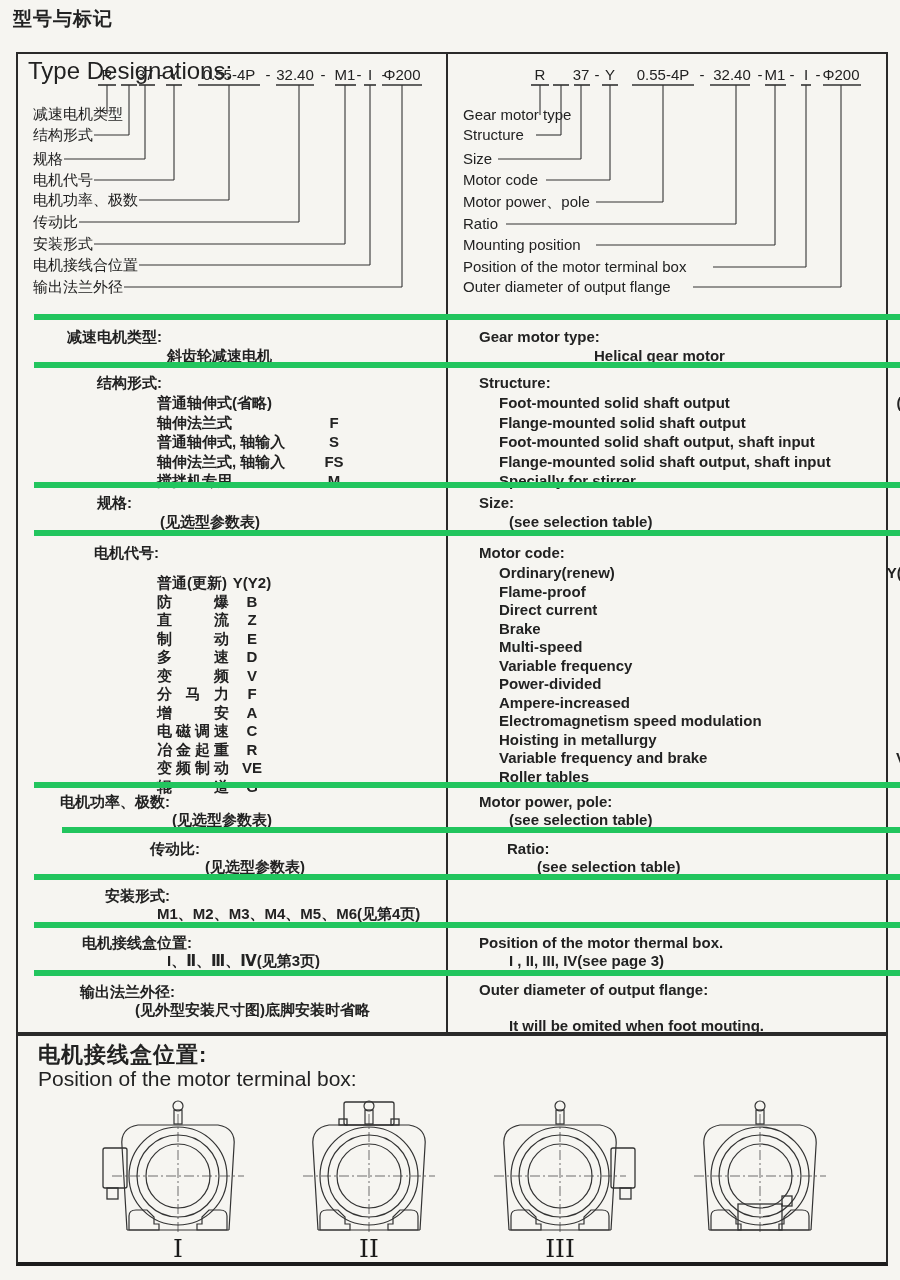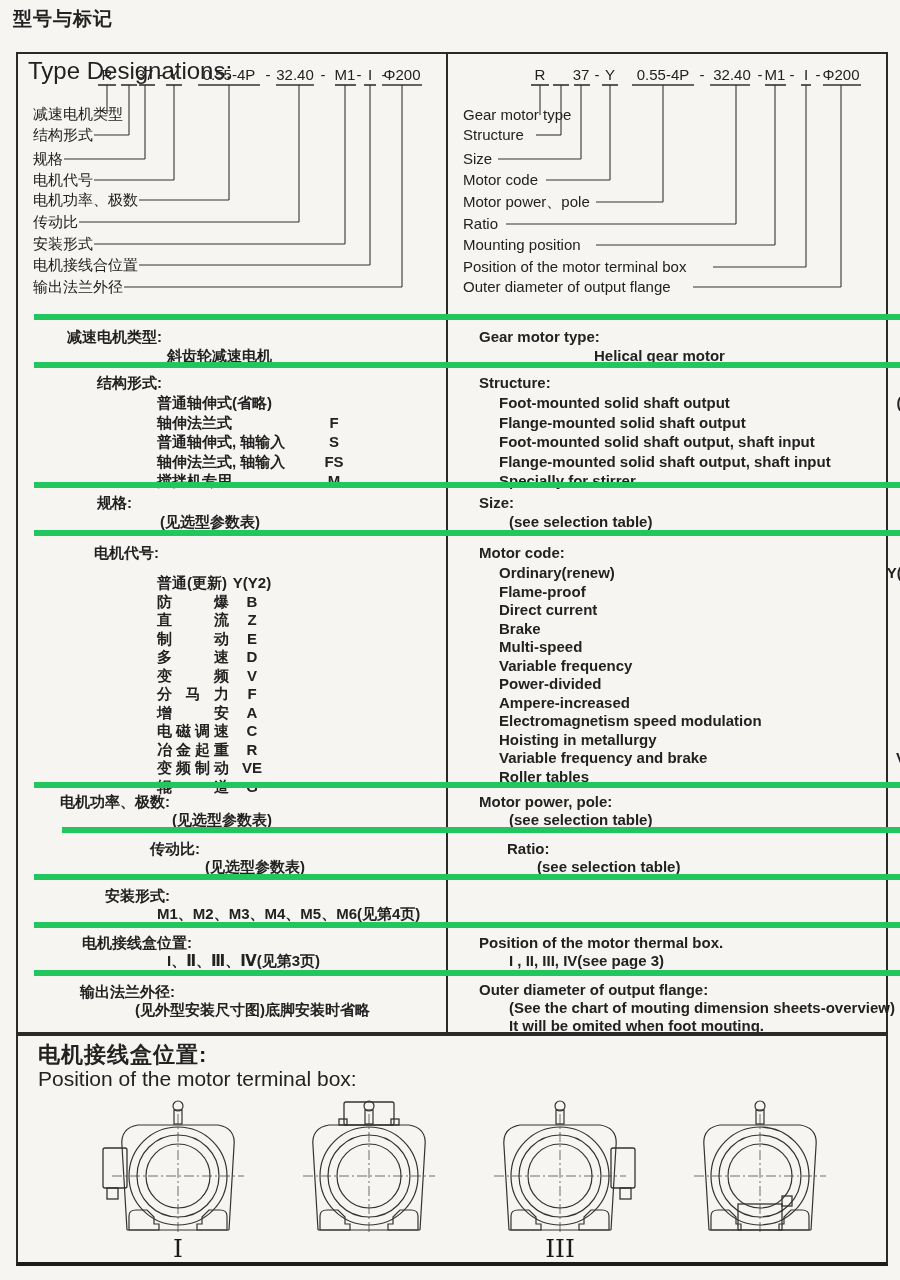--- a/index.html
+++ b/index.html
@@ -263,21 +263,20 @@
       </div>
     </div>
 
     <div class="abs row" style="top:916px;height:62px;">
       <div class="abs cellL">
         <div class="t" style="left:46px;top:6px;">输出法兰外径:</div>
         <div class="t" style="left:101px;top:24px;">(见外型安装尺寸图)底脚安装时省略</div>
       </div>
       <div class="abs cellR">
         <div class="t" style="left:15px;top:4px;">Outer diameter of output flange:</div>
-        <div class="t" style="left:45px;top:22px;">(See the chart of mouting dimension sheets-overview)</div>
         <div class="t" style="left:45px;top:40px;">It will be omited when foot mouting.</div>
       </div>
     </div>
   </div>
 
   <div class="abs bottom-box">
     <div class="abs bb-title-cn">电机接线盒位置:</div>
     <div class="abs bb-title-en">Position of the motor terminal box:</div>
 
     <div class="motor-fig" style="left:80px;" id="fig0"><svg width="160" height="150" viewBox="0 0 160 150">
@@ -357,15 +356,16 @@
             <path d="M31,140 L31,126 Q31,120 38,120 L49,120 L56,127 L56,134 L61,134 L61,140 Z"></path>
             <path d="M129,140 L129,126 Q129,120 122,120 L111,120 L104,127 L104,134 L99,134 L99,140 Z"></path>
           </g>
           <g stroke-width="1.3">
             <rect x="58" y="114" width="44" height="26"></rect>
             <rect x="102" y="106" width="10" height="10"></rect>
           </g>
         </svg></div>
 
     <div class="motor-label" style="left:80px;">I</div>
+    <div class="motor-label" style="left:271px;">II</div>
     <div class="motor-label" style="left:462px;">III</div>
   </div>
 </div>
 
 </body></html>

